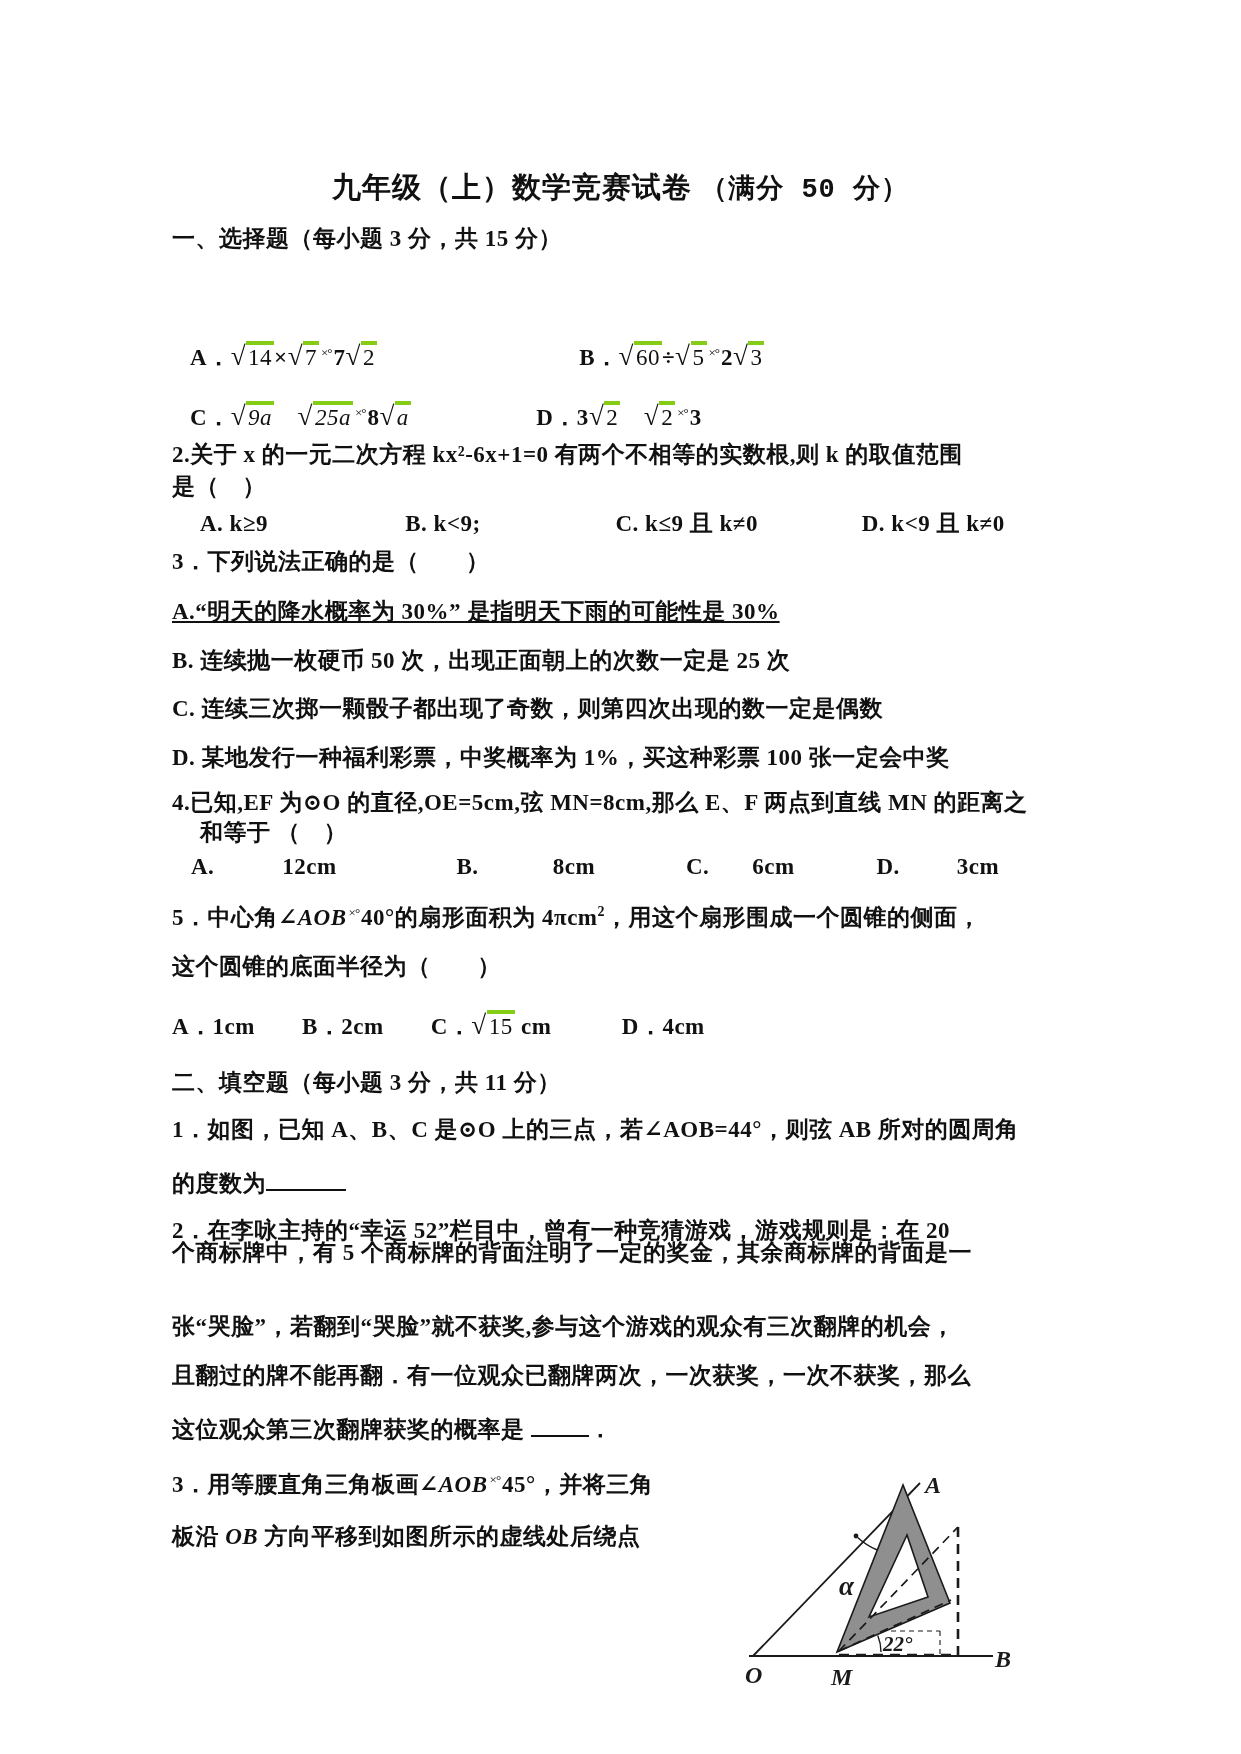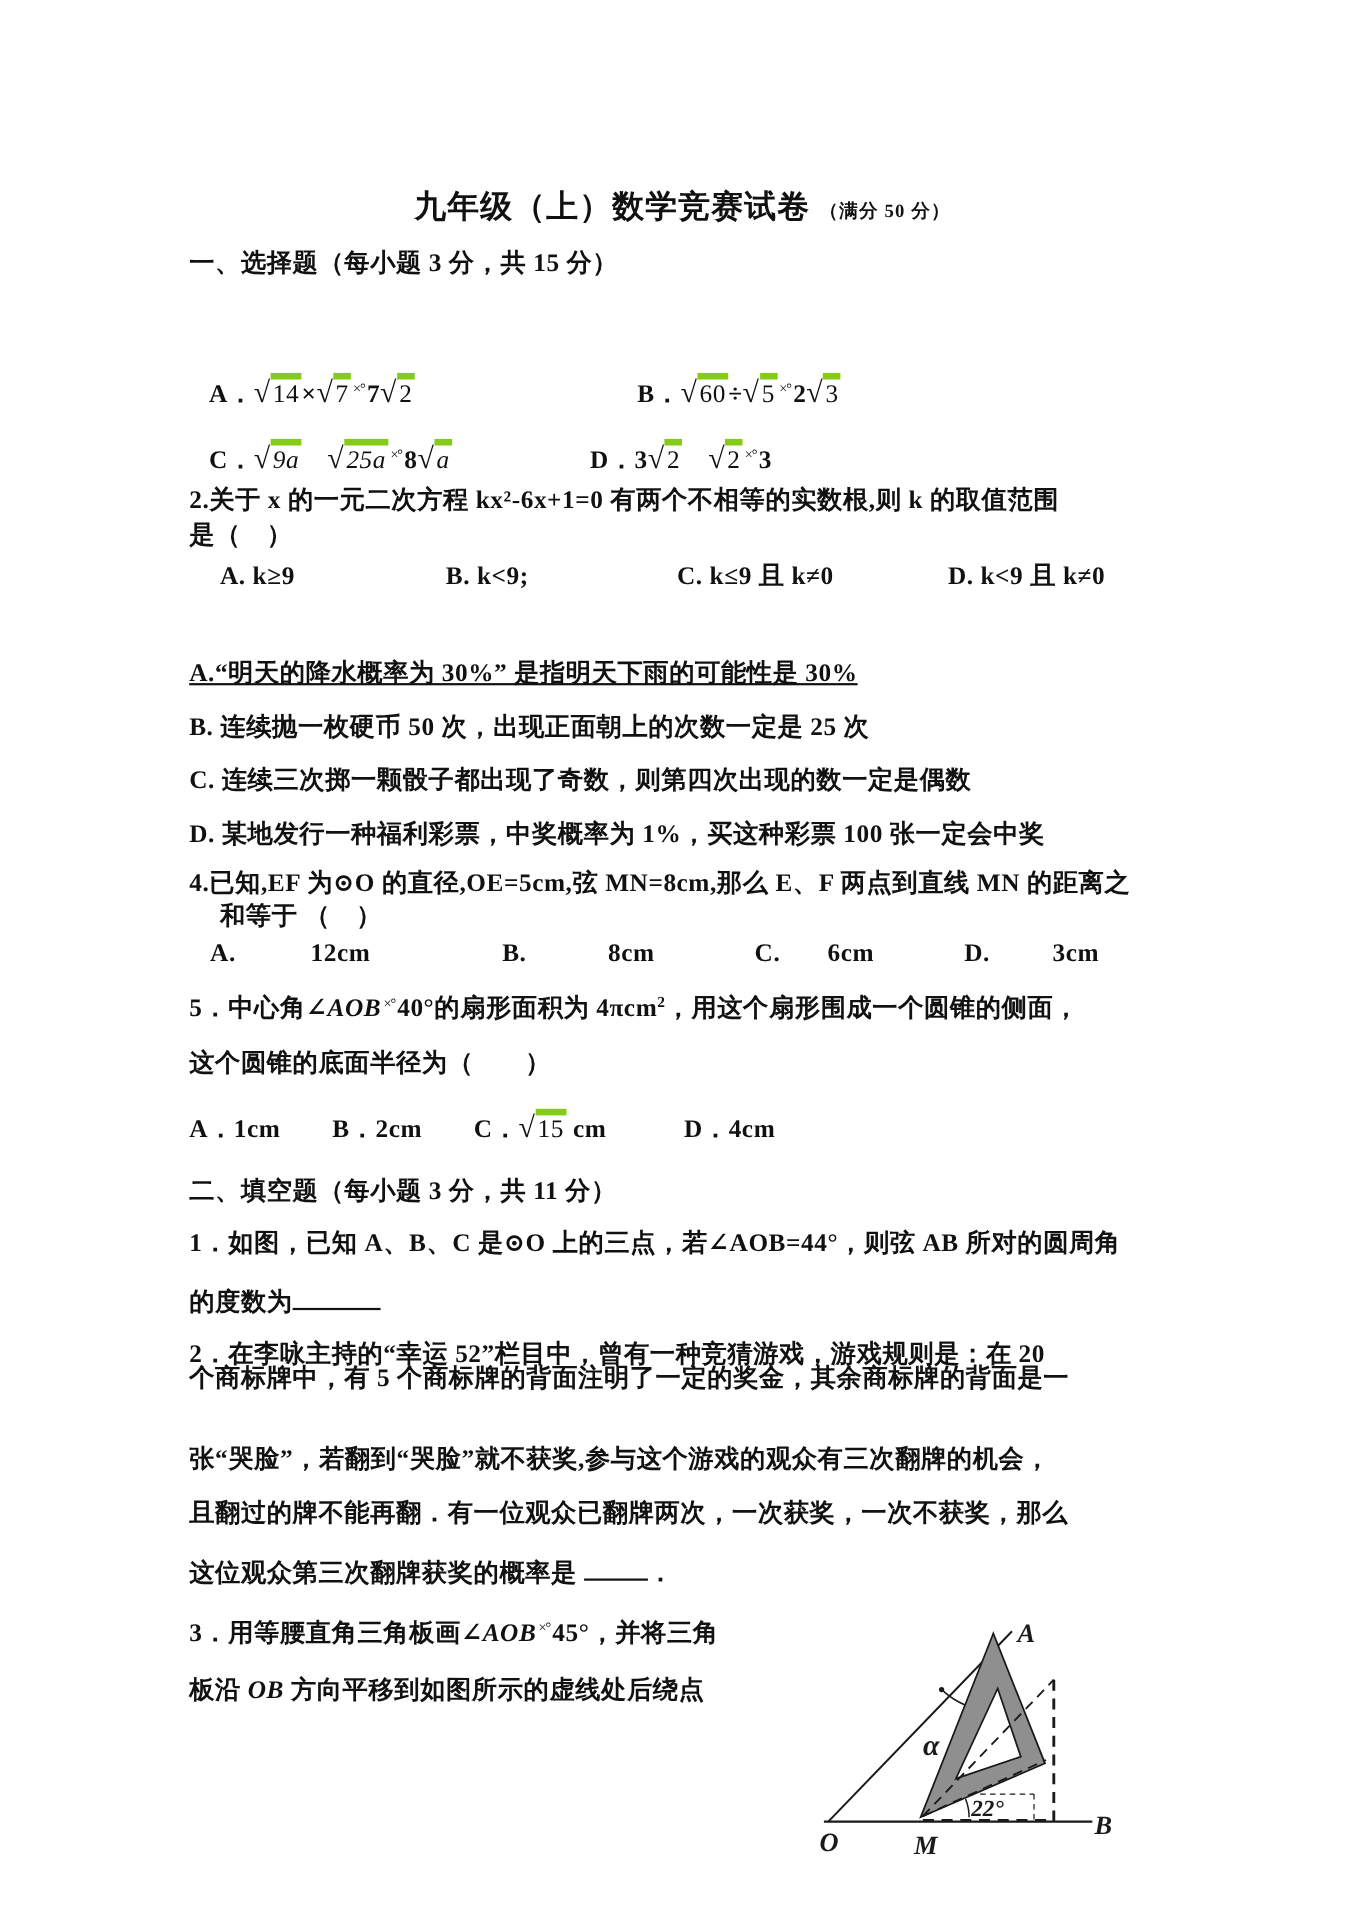--- a/index.html
+++ b/index.html
@@ -22,26 +22,26 @@
     letter-spacing:0.5px;
   }
   .title-line{
     position:absolute;
     left:0;top:168px;width:100%;
     text-align:center;
     font-size:29px;
     font-weight:bold;
     letter-spacing:1px;
   }
-  .title-suffix{font-size:17px;font-weight:bold;}
+  .title-suffix{font-size:27px;font-weight:bold;font-family:Liberation Mono, monospace;}
   .cell{display:inline-block;vertical-align:top;}
   
   .sqrt{white-space:nowrap;}
   .rsign{font-size:1.18em;font-weight:normal;}
-  .rbody{border-top:6px solid #84cc16;padding:0 2px;font-style:italic;font-weight:normal;}
+  .rbody{border-top:4px solid #84cc16;padding:0 2px;font-style:italic;font-weight:normal;}
   .rbody-num{font-style:normal;}
   .corrupt{font-size:13px;vertical-align:8px;letter-spacing:-1px;padding:0 2px;font-weight:normal;}
   .supsc{font-size:14px;vertical-align:9px;}
   .ital{font-style:italic;font-family:"Liberation Serif","DejaVu Serif",serif;}
   .blank{display:inline-block;border-bottom:2px solid #111;height:1.05em;vertical-align:baseline;}
   .figure-wrap{position:absolute;left:735px;top:1445px;width:330px;height:270px;}
   svg text{font-family:"Liberation Serif","DejaVu Serif",serif;}
 </style>
 </head>
 <body>
@@ -66,20 +66,21 @@
 
   <div class="ln" style="top:440px;">2.关于 x 的一元二次方程 kx²-6x+1=0 有两个不相等的实数根,则 k  的取值范围</div>
   <div class="ln" style="top:472px;">是（　）</div>
   <div class="ln" style="top:509px;padding-left:28px;">
     <span class="cell" style="width:199px;">A.  k≥9</span>
     <span class="cell" style="width:204px;">B.  k&lt;9;</span>
     <span class="cell" style="width:240px;">C.  k≤9 且 k≠0</span>
     <span class="cell">D.  k&lt;9 且 k≠0</span>
   </div>
 
+  <div class="ln" style="top:547px;">3．下列说法正确的是（　　）</div>
   <div class="ln" style="top:597px;text-decoration:underline;">A.“明天的降水概率为 30%” 是指明天下雨的可能性是 30%</div>
   <div class="ln" style="top:646px;">B. 连续抛一枚硬币 50 次，出现正面朝上的次数一定是 25 次</div>
   <div class="ln" style="top:694px;">C. 连续三次掷一颗骰子都出现了奇数，则第四次出现的数一定是偶数</div>
   <div class="ln" style="top:743px;">D. 某地发行一种福利彩票，中奖概率为 1%，买这种彩票 100 张一定会中奖</div>
 
   <div class="ln" style="top:788px;">4.已知,EF 为⊙O 的直径,OE=5cm,弦 MN=8cm,那么 E、F 两点到直线 MN 的距离之</div>
   <div class="ln" style="top:818px;padding-left:28px;">和等于 （　）</div>
   <div class="ln" style="top:852px;padding-left:19px;">
     <span class="cell" style="width:85px;">A.</span>
     <span class="cell" style="width:168px;">12cm</span>

